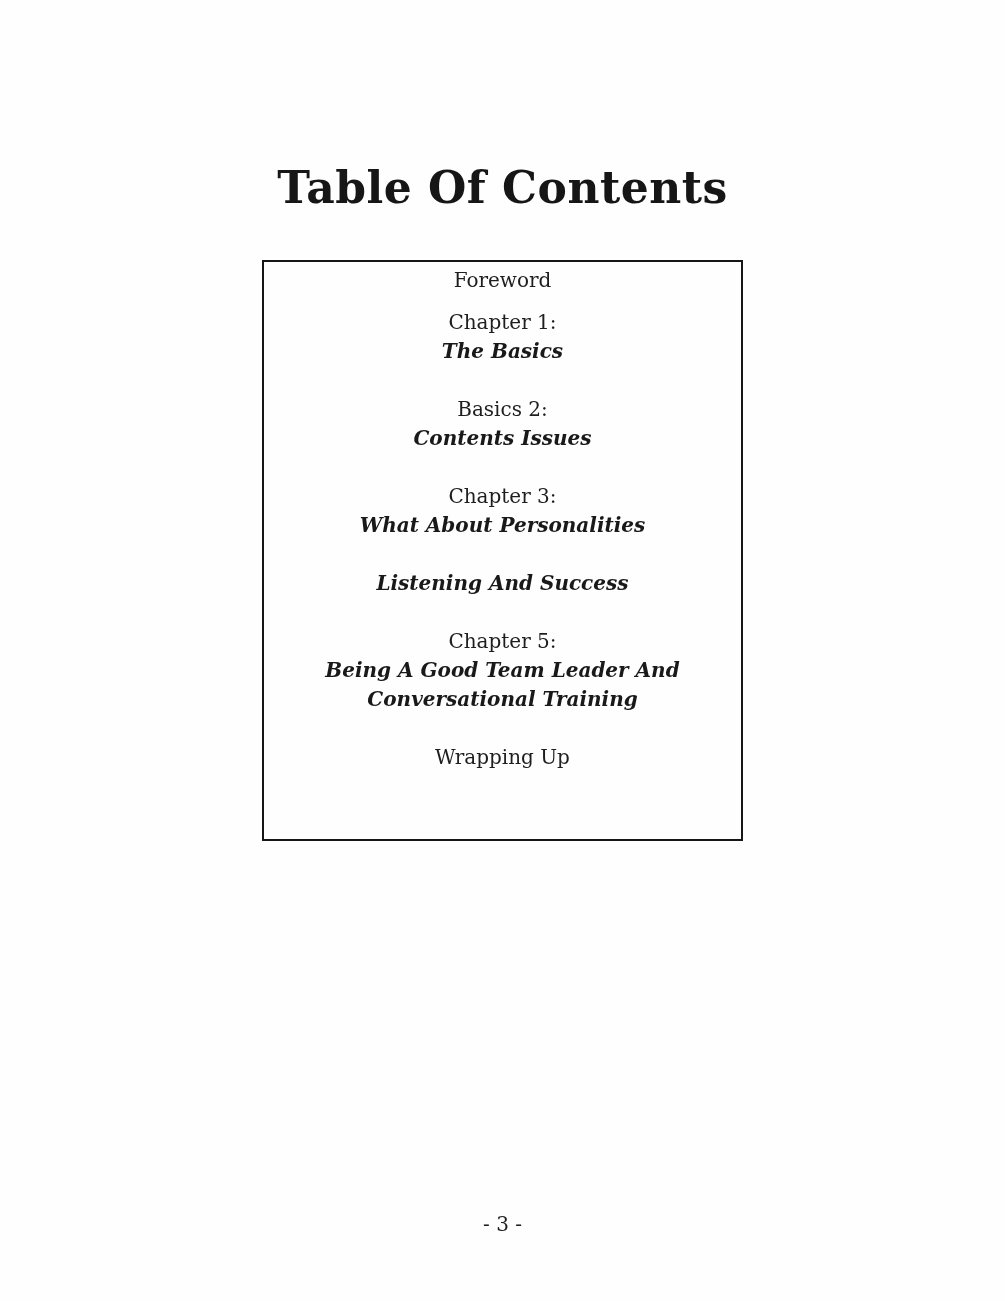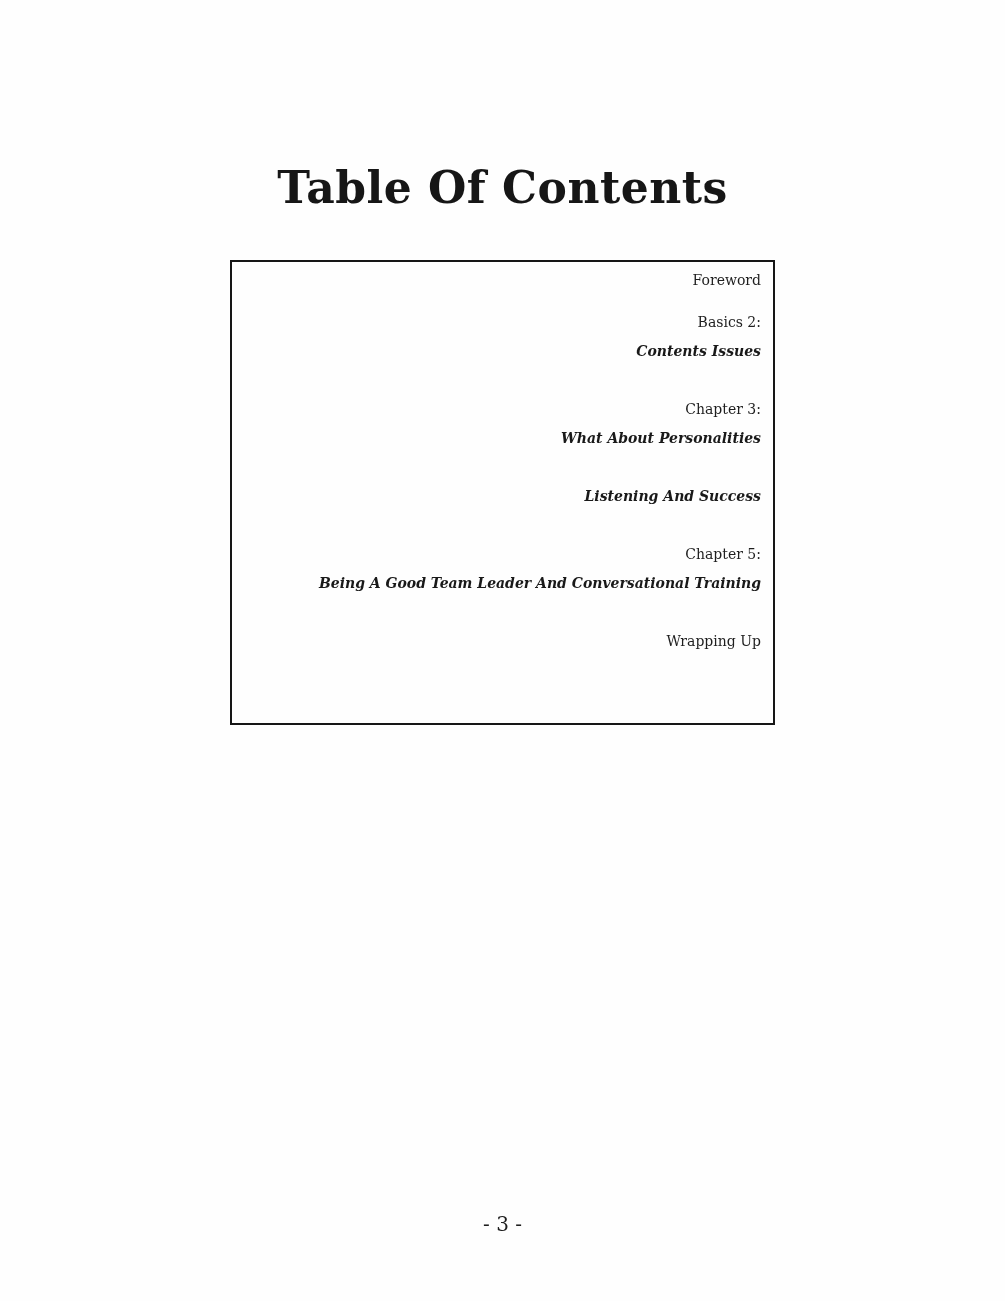--- a/index.html
+++ b/index.html
@@ -21,26 +21,26 @@
     padding-top: 135px;
     text-align: center;
     font-size: 44px;
     line-height: 47px;
     font-weight: bold;
     letter-spacing: 0.5px;
     color: #161616;
   }
   .toc-box {
     box-sizing: border-box;
-    width: 545px;
+    width: 481px;
     margin: 49px auto 0 auto;
     border: 2px solid #161616;
     padding: 4px 12px 49px 12px;
-    text-align: right;
-    font-size: 14px;
+    text-align: center;
+    font-size: 20px;
     line-height: 29px;
     background: #fefefe;
   }
   .toc-entry {
     margin: 0 0 29px 0;
   }
   .toc-entry.tight {
     margin-bottom: 13px;
   }
   .toc-entry:last-child {
@@ -75,20 +75,24 @@
 <div class="page">
 
   <h1 class="doc-title">Table Of Contents</h1>
 
   <div class="toc-box">
 
     <div class="toc-entry tight">
       <div class="entry-label">Foreword</div>
     </div>
 
+    <div class="toc-entry">
+      <div class="entry-label">Chapter 1:</div>
+        <div class="entry-title">The Basics</div>
+    </div>
 
     <div class="toc-entry">
       <div class="entry-label">Basics 2:</div>
         <div class="entry-title">Contents Issues</div>
     </div>
 
     <div class="toc-entry">
       <div class="entry-label">Chapter 3:</div>
         <div class="entry-title">What About Personalities</div>
     </div>

